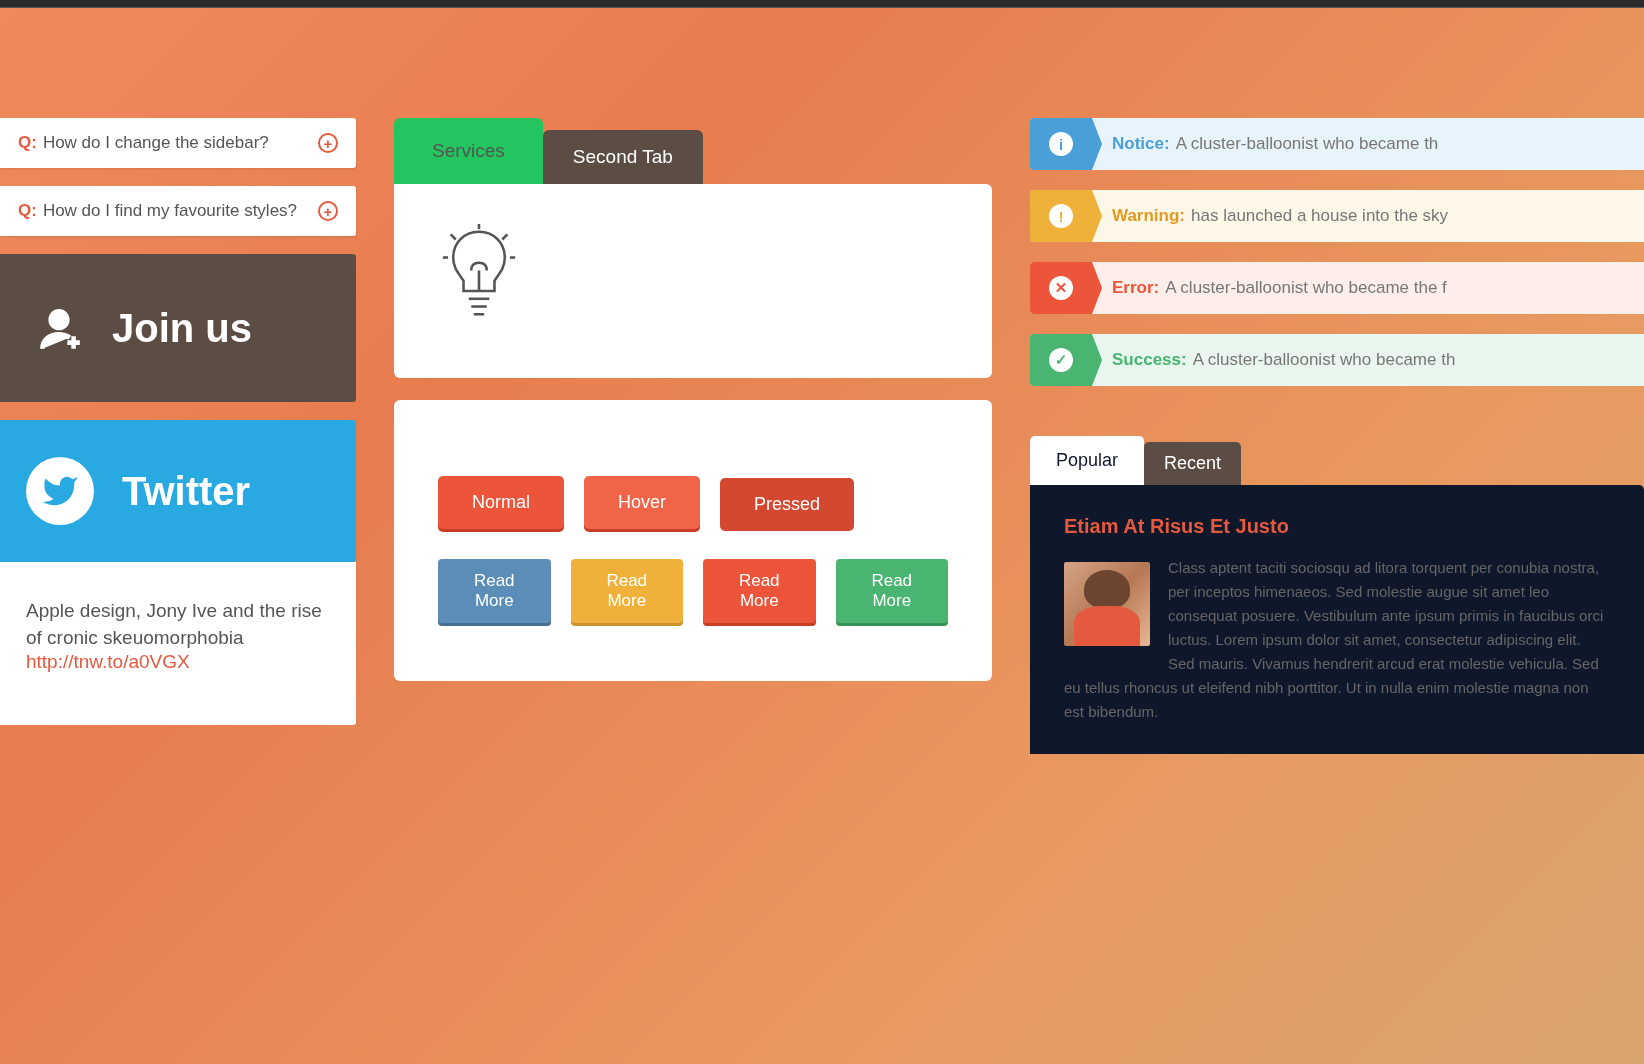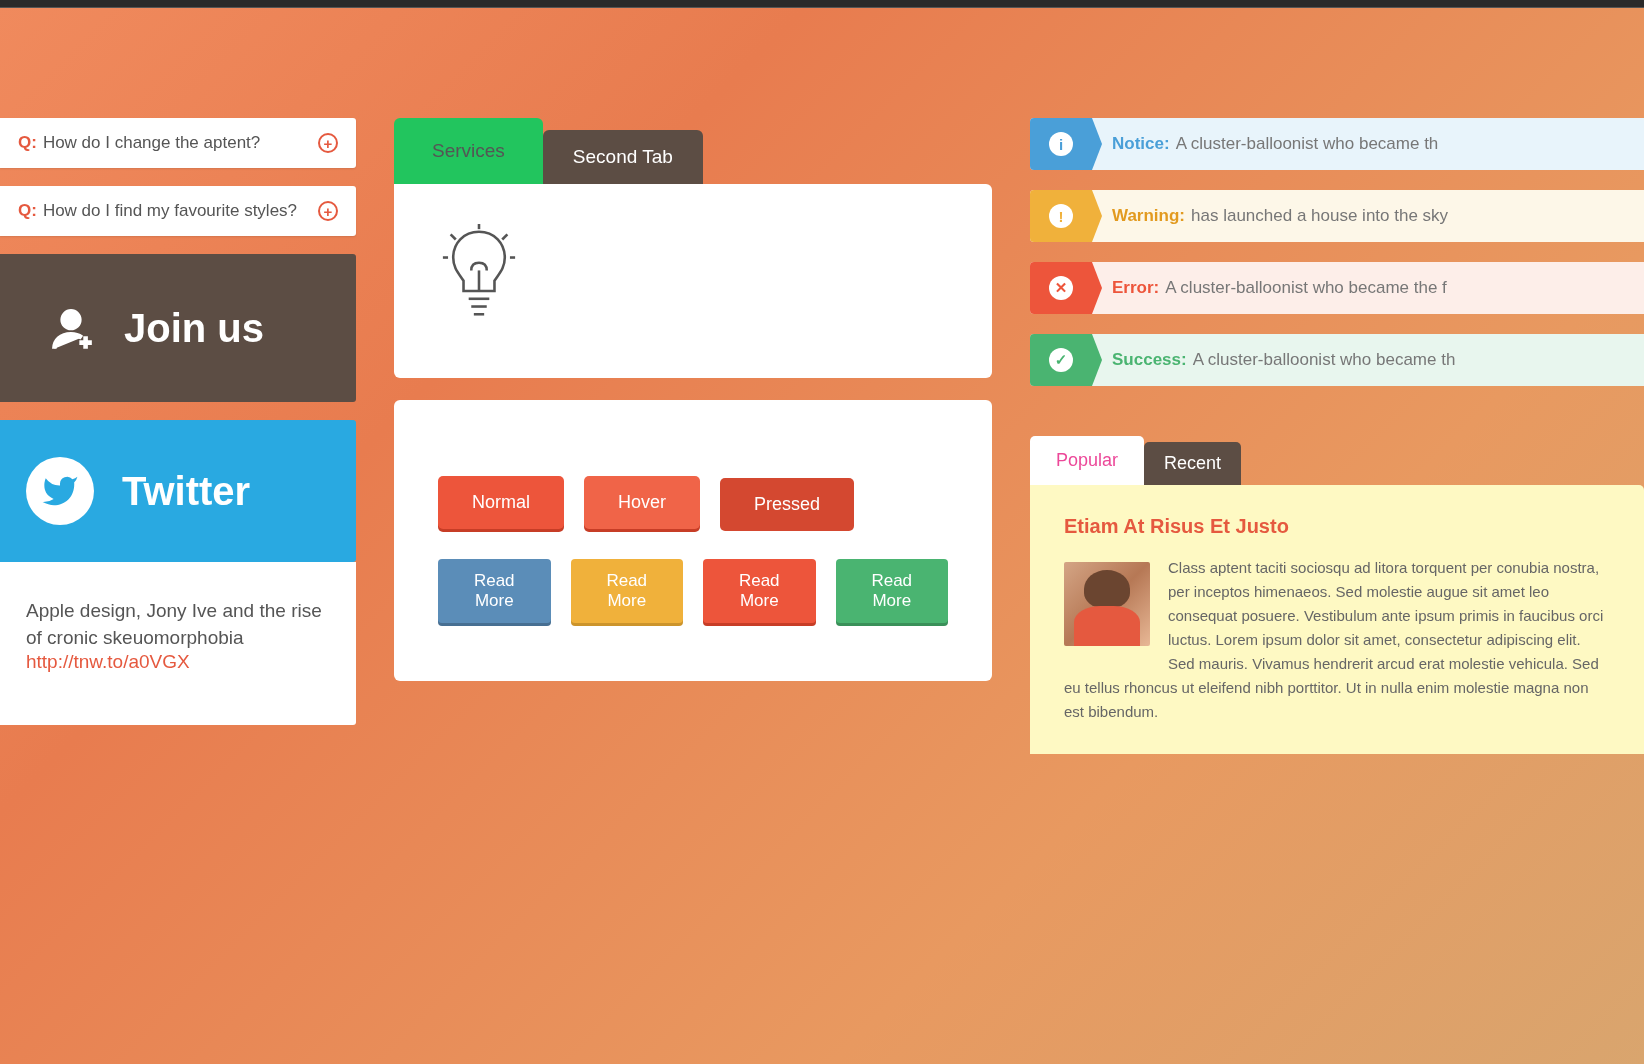--- a/index.html
+++ b/index.html
@@ -7,21 +7,21 @@
 .topbar{height:8px;background:#2a2a2a;border-bottom:1px solid #555}
 .watermark{position:absolute;top:412px;left:50%;transform:translateX(-50%);font-size:56px;color:rgba(255,255,255,0.35);font-weight:300;letter-spacing:2px;z-index:100;pointer-events:none}
 .container{display:flex;gap:38px;padding-top:110px}
 
 
 .left-col{width:356px;display:flex;flex-direction:column;gap:18px}
 .faq-item{background:#fff;border-radius:0 3px 3px 0;height:50px;display:flex;align-items:center;padding:0 18px;cursor:pointer;box-shadow:0 1px 2px rgba(0,0,0,0.1)}
 .faq-q{color:#e5593f;font-weight:600;margin-right:6px;font-size:17px}
 .faq-text{color:#555;font-size:17px;flex:1}
 .faq-plus{width:20px;height:20px;border:2px solid #e5593f;border-radius:50%;color:#e5593f;display:flex;align-items:center;justify-content:center;font-size:15px;font-weight:700}
-.joinus{background:#5c4d44;height:148px;display:flex;align-items:center;gap:28px;padding-left:46px;border-radius:0 3px 3px 0;cursor:pointer}
+.joinus{background:#5c4d44;height:148px;display:flex;align-items:center;gap:28px;padding-left:34px;border-radius:0 3px 3px 0;cursor:pointer}
 .joinus svg{width:50px;height:56px;fill:#fff}
 .joinus-text{color:#fff;font-size:40px;font-weight:700}
 .twitter-box{display:flex;flex-direction:column}
 .twitter-head{background:#29a9e1;height:142px;display:flex;align-items:center;gap:28px;padding-left:26px;border-radius:0 3px 3px 0;cursor:pointer}
 .twitter-circle{width:68px;height:68px;background:#fff;border-radius:50%;display:flex;align-items:center;justify-content:center}
 .twitter-circle svg{width:38px;height:38px;fill:#29a9e1}
 .twitter-text{color:#fff;font-size:40px;font-weight:700}
 .twitter-body{background:#fff;padding:36px 26px 52px;border-radius:0 0 3px 0}
 .twitter-body p{color:#555;font-size:19px;line-height:1.4}
 .twitter-body a{color:#e5593f;text-decoration:none;font-size:19px}
@@ -74,41 +74,41 @@
 .alert-error .ico{color:#ed553b}
 .alert-error .label{color:#ed553b;font-weight:600}
 .alert-success{background:#e8f6ee}
 .alert-success .alert-ribbon{background:#4ab471;color:#4ab471}
 .alert-success .ico{color:#4ab471}
 .alert-success .label{color:#4ab471;font-weight:600}
 .alert .text{color:#777;margin-left:6px}
 .popular-widget{margin-top:30px}
 .popular-tabs{display:flex}
 .popular-tab{padding:14px 26px;font-size:18px;border-radius:5px 5px 0 0;cursor:pointer}
-.popular-tab.active{background:#fff;color:#ec4899}
+.popular-tab.active{background:#fff;color:#0f172a}
 .popular-tab.inactive{background:#5c4d44;color:#fff;margin-top:6px;padding:11px 20px}
-.popular-body{background:#fef9c3;border-radius:0 5px 0 0;padding:30px 34px}
+.popular-body{background:#0f172a;border-radius:0 5px 0 0;padding:30px 34px}
 .popular-body h3{color:#e5593f;font-size:20px;font-weight:600;margin-bottom:18px}
 .popular-content{color:#666;font-size:15px;line-height:1.6}
 .popular-img{float:left;width:86px;height:84px;background:linear-gradient(135deg,#d4a585 0%,#b67855 50%,#e8b896 100%);margin:6px 18px 8px 0;border-radius:2px;position:relative;overflow:hidden}
 .popular-img::before{content:"";position:absolute;top:8px;left:20px;width:46px;height:38px;background:#6b4530;border-radius:50% 50% 40% 40%}
 .popular-img::after{content:"";position:absolute;bottom:0;left:10px;width:66px;height:40px;background:#e5593f;border-radius:40% 40% 0 0}
 </style>
 </head>
 <body>
 
 <div class="topbar"></div>
 <div class="watermark">facegfx</div>
 
 <div class="container">
 
   <div class="left-col">
     <div class="faq-item">
       <span class="faq-q">Q:</span>
-      <span class="faq-text">How do I change the aptent?</span>
+      <span class="faq-text">How do I change the sidebar?</span>
       <span class="faq-plus">+</span>
     </div>
     <div class="faq-item">
       <span class="faq-q">Q:</span>
       <span class="faq-text">How do I find my favourite styles?</span>
       <span class="faq-plus">+</span>
     </div>
     <div class="joinus">
       <svg viewBox="0 0 24 24">
           <path d="M12 4a4 4 0 100 8 4 4 0 000-8zM4 22c0-4 3-7 8-7 2 0 3.8.6 5.2 1.6M19 16v6M16 19h6" stroke="#fff" stroke-width="2.2" fill="#fff"></path>

